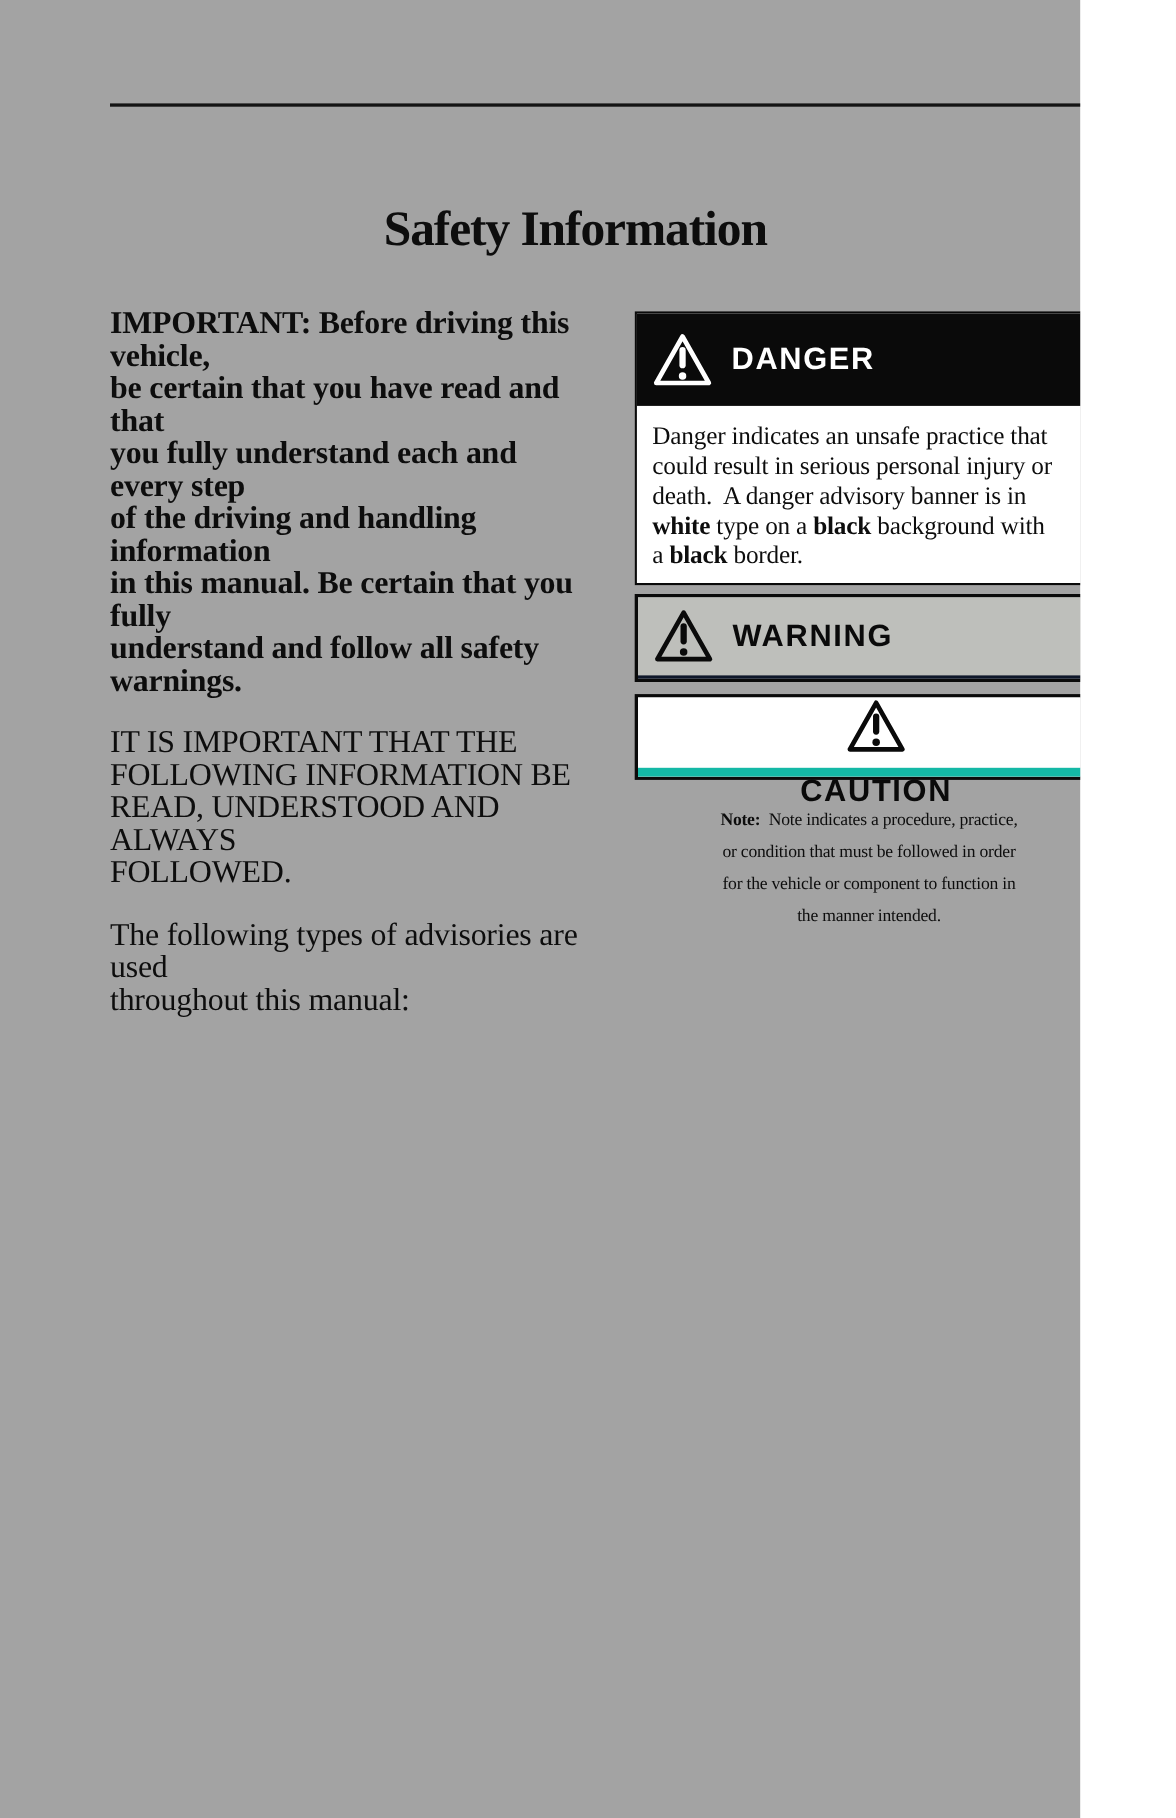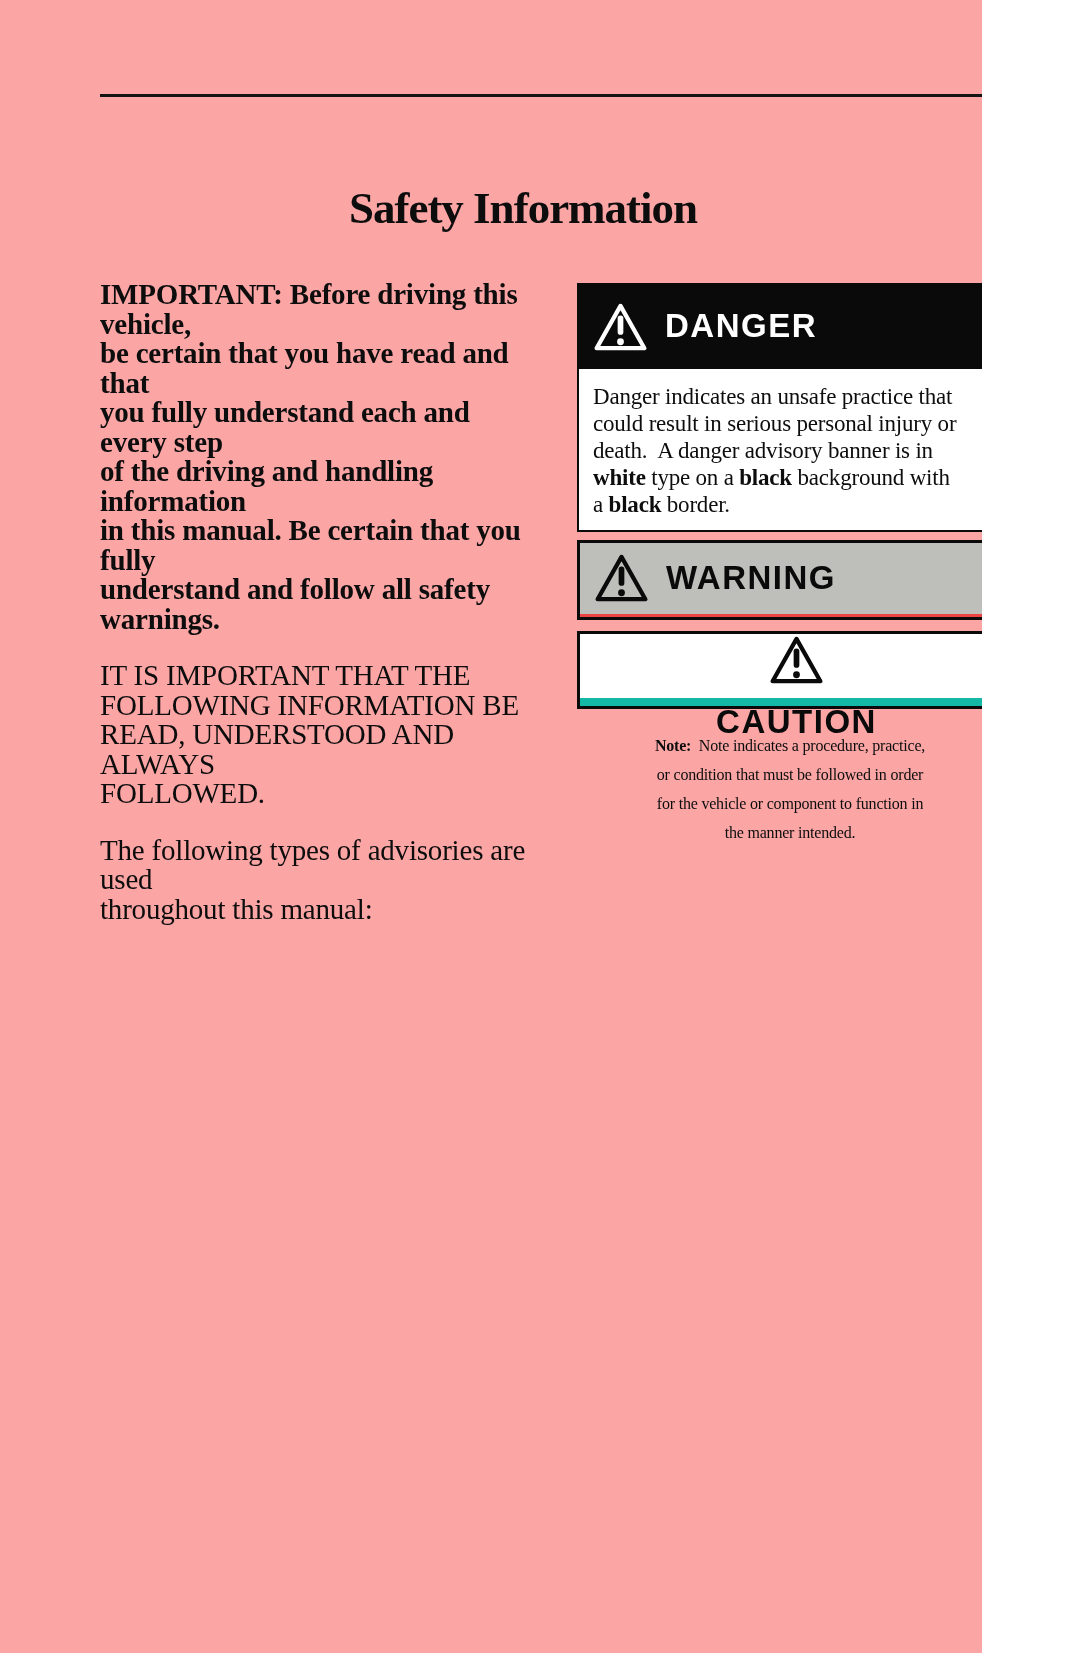--- a/index.html
+++ b/index.html
@@ -1,20 +1,20 @@
 <!DOCTYPE html>
 <html><head>
 <meta charset="utf-8">
 <style>
   * { margin:0; padding:0; box-sizing:border-box; }
   html,body { background:#ffffff; }
   .page {
     position:relative;
     width:982px; height:1653px;
-    background:#fca5a5;
+    background:#a3a3a3;
     font-family:"Liberation Serif", serif;
     color:#0d0d0d;
     overflow:hidden;
   }
   .top-rule {
     position:absolute; left:100px; top:94px;
     width:903px; height:3px; background:#141414;
   }
   .page-title {
     position:absolute; left:100px; top:184px; width:846px;
@@ -38,24 +38,24 @@
   .advisory { background:#ffffff; }
   .advisory-danger  { border:2px solid #0a0a0a; margin-bottom:8px;  }
   .advisory-warning { border:3px solid #0a0a0a; margin-bottom:11px; }
   .advisory-caution { border:3px solid #0a0a0a; }
   .banner {
     display:flex; align-items:center;
     padding-left:13px; gap:16px;
     font-family:"Liberation Sans", sans-serif;
   }
   .banner-danger  { height:84px; }
-  .banner-warning { height:74px; border-bottom:3px solid #ef4444; }
+  .banner-warning { height:74px; border-bottom:3px solid #0f172a; }
   .banner-caution { height:72px; border-bottom:8px solid #14b8a6;flex-direction:column; }
   .banner-label {
-    font-weight:700; font-size:33px; letter-spacing:1.5px;
+    font-weight:700; font-size:28px; letter-spacing:1.5px;
     padding-bottom:2px;
     text-align:center;
   }
   .warn-icon { width:57px; height:53px; flex:0 0 auto; }
   .advisory-body {
     font-size:23px; line-height:27px;
     white-space:pre-line;
     padding:14px 8px 12px 14px;
     color:#0d0d0d;
     letter-spacing:-0.2px;

